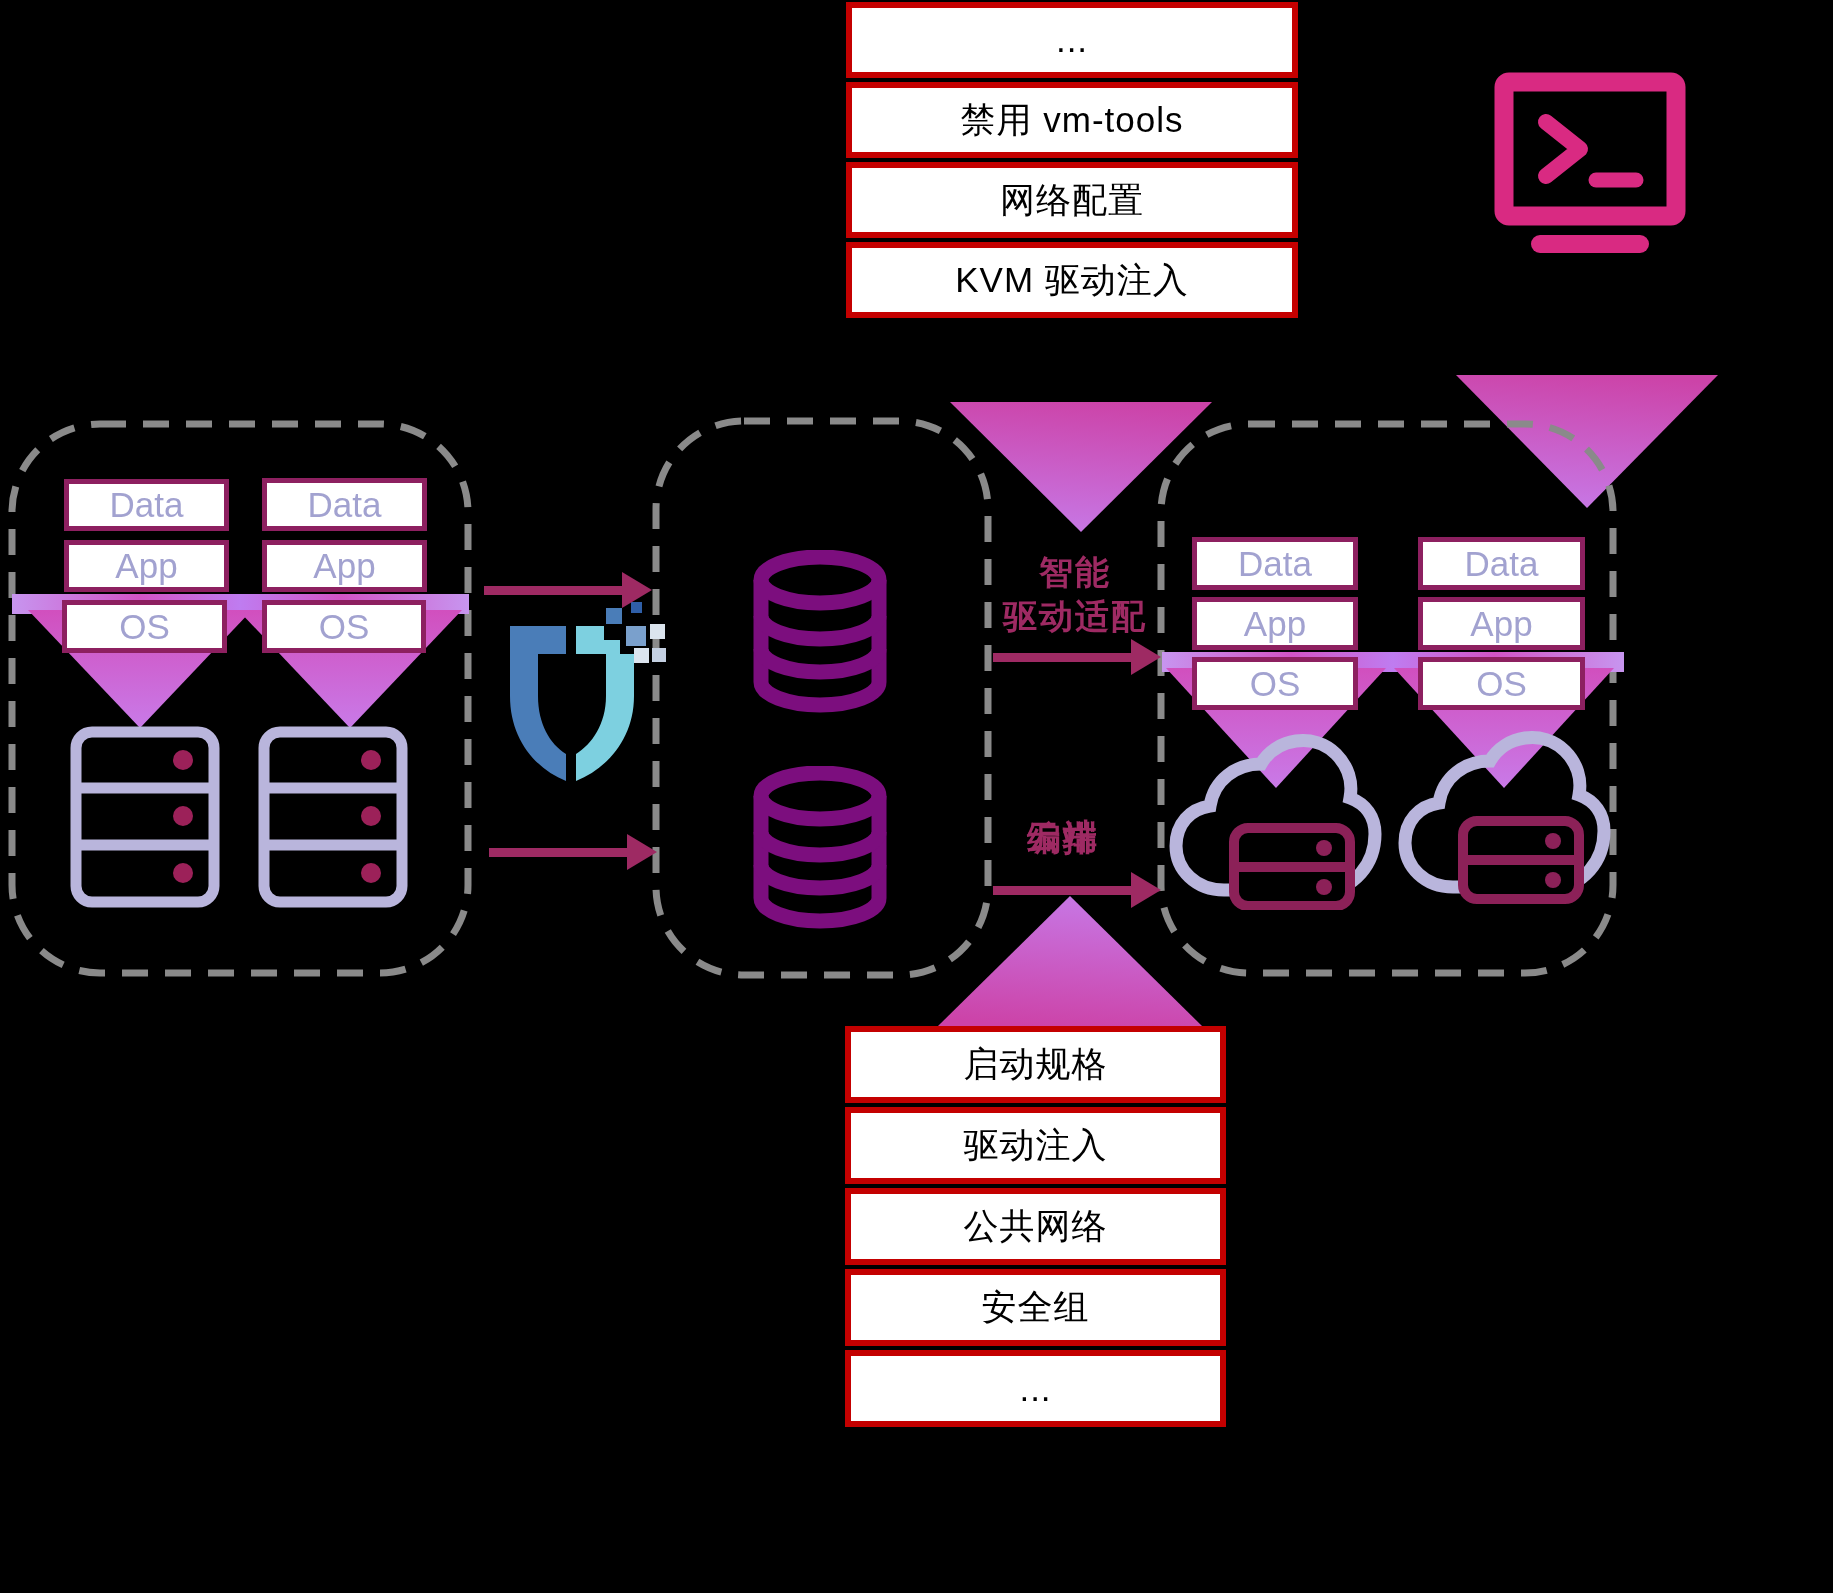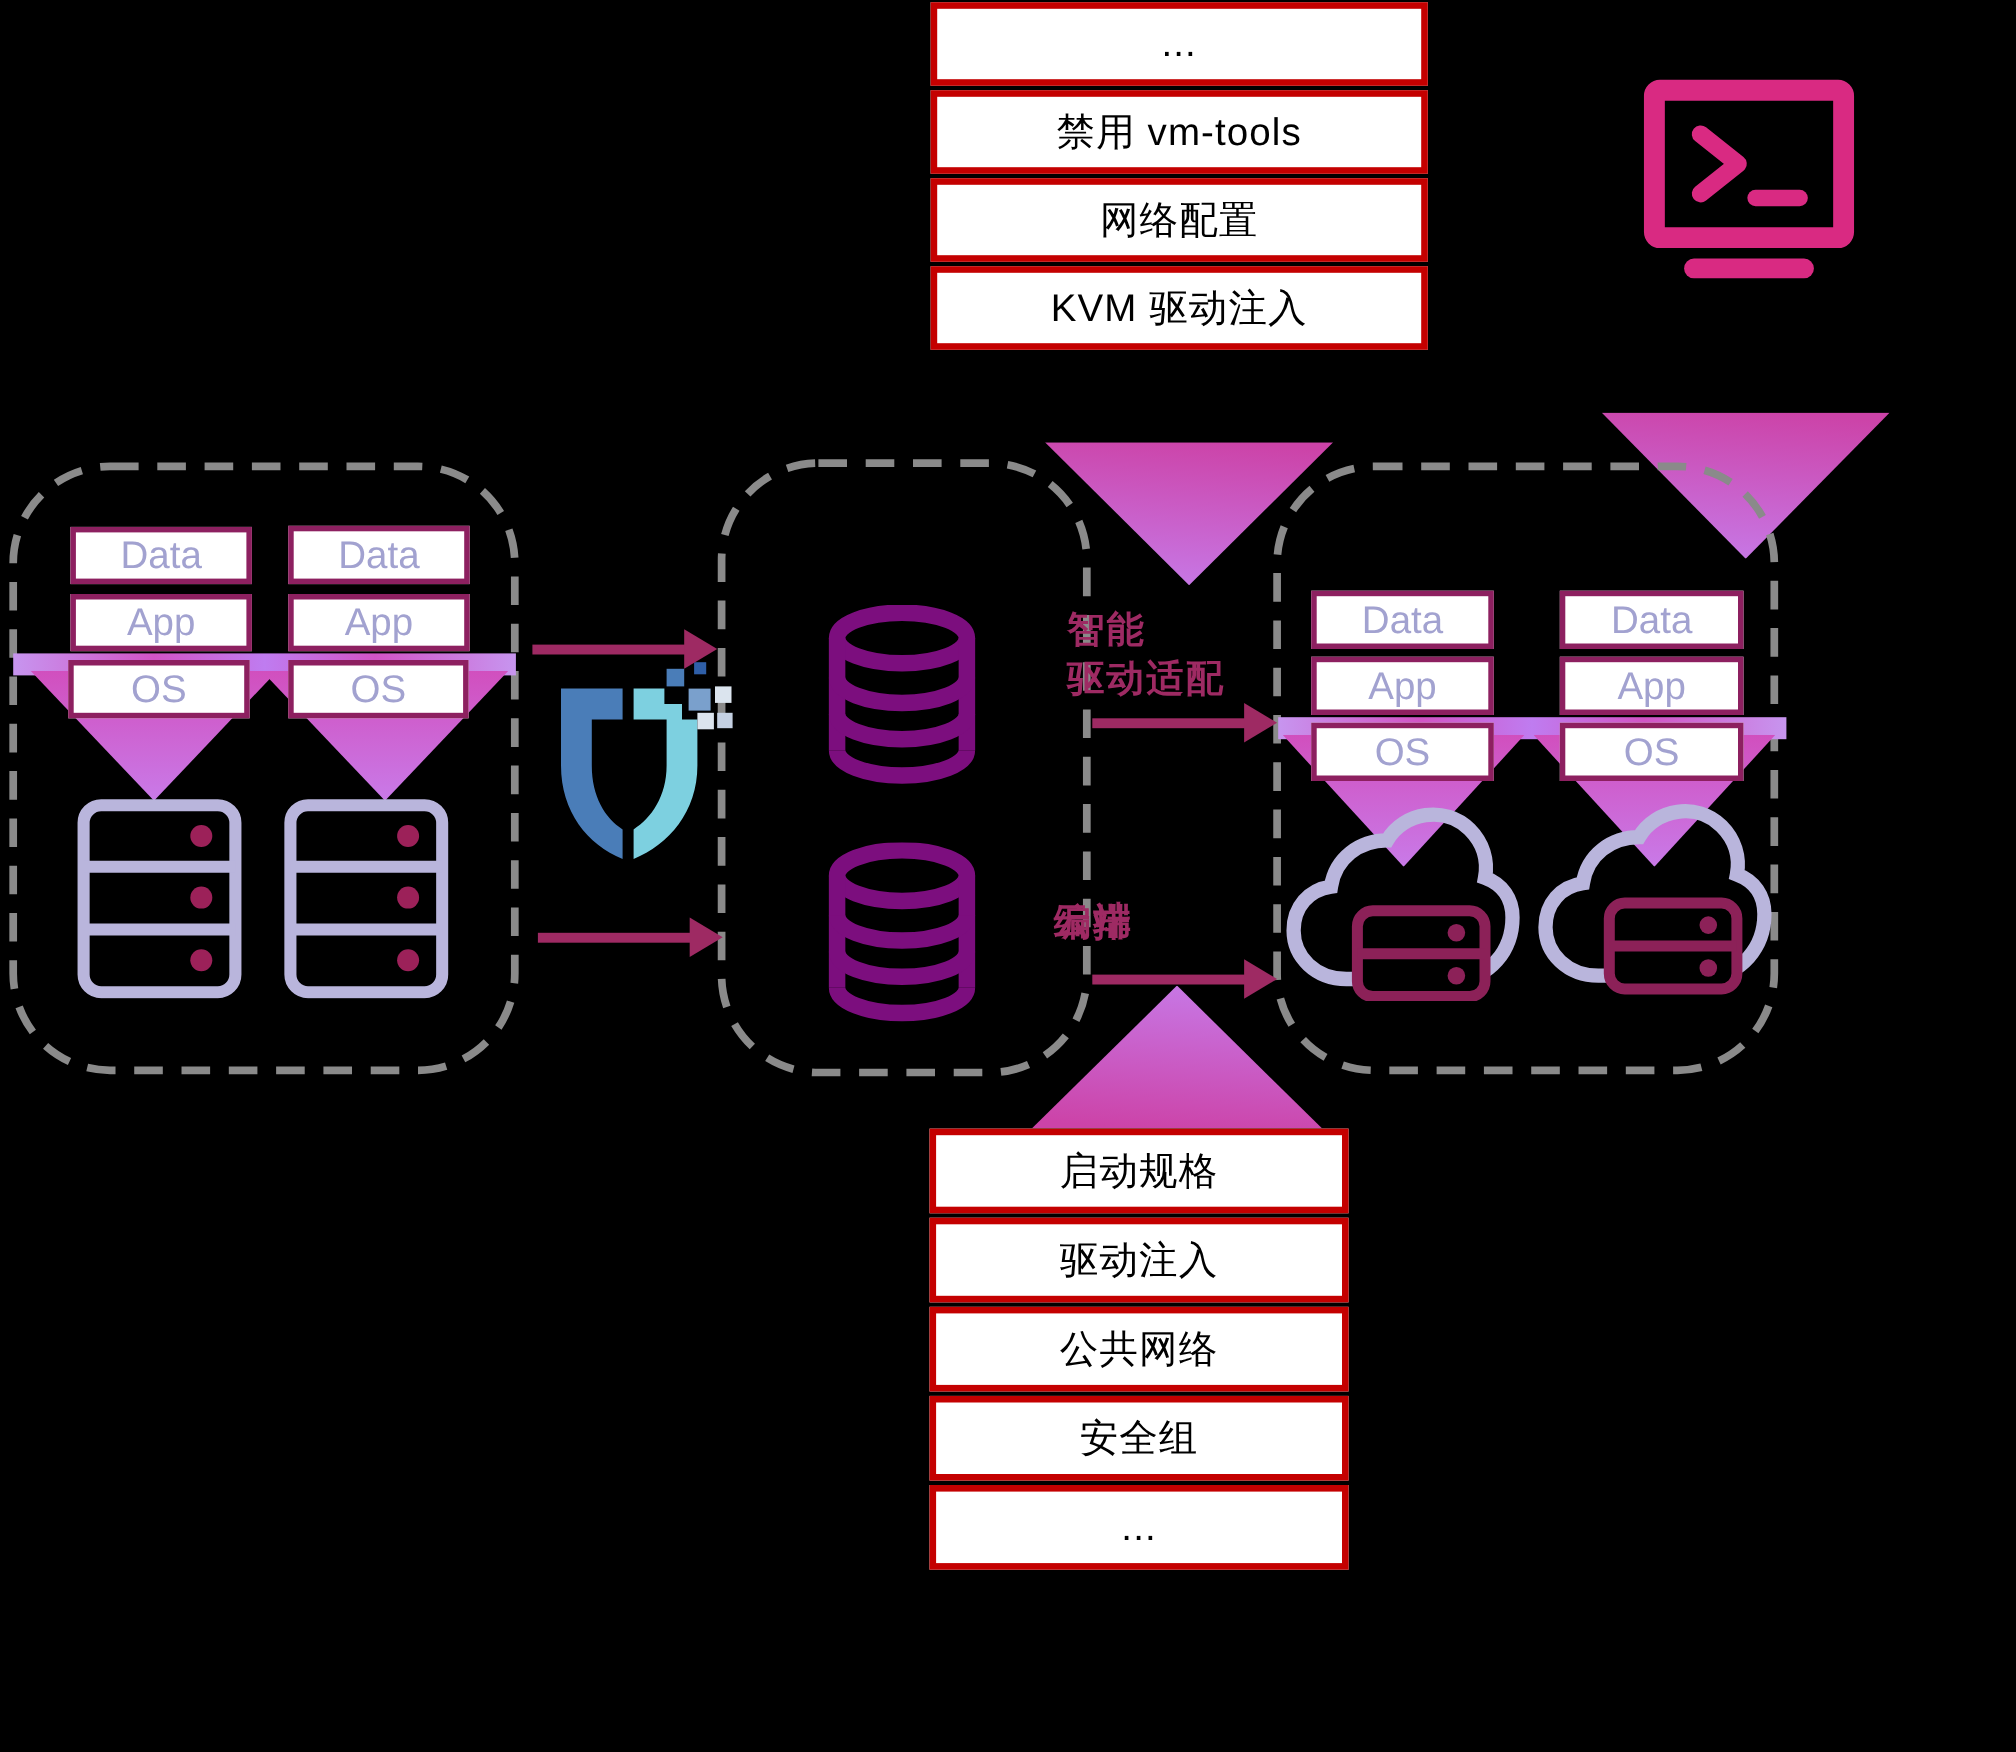--- a/index.html
+++ b/index.html
@@ -23,21 +23,21 @@
   .funnel{background:linear-gradient(185deg,#cc43a8 5%,#c778e6 95%);}
   .funnel-up{background:linear-gradient(5deg,#cc43a8 5%,#c778e6 95%);}
   .os-tri{background:linear-gradient(180deg,#d14fbe 0%,#c97ae8 100%);}
   .band{background:linear-gradient(90deg,#c795ef 0%,#d254c6 28%,#bf7cf0 50%,#d254c6 72%,#c795ef 100%);}
   
   .arrow{position:absolute;height:36px;}
   .arrow .shaft{position:absolute;left:0;top:14px;height:9px;background:#9e2a63;}
   .arrow .head{position:absolute;right:0;top:0;width:0;height:0;
                border-left:30px solid #9e2a63;border-top:18px solid transparent;
                border-bottom:18px solid transparent;}
-  .flow-label{position:absolute;width:210px;color:#9e2a63;
+  .flow-label{position:absolute;width:210px;text-align:center;color:#9e2a63;
               font-size:34px;font-weight:600;letter-spacing:2px;}
 </style>
 </head>
 <body>
 
 <div id="canvas">
 
   <div class="abs tri-down funnel" style="left:950px;top:402px;width:262px;height:130px;"></div>
   <div class="abs tri-down funnel" style="left:1456px;top:375px;width:262px;height:133px;"></div>
   <div class="abs tri-up funnel-up" style="left:938px;top:896px;width:264px;height:130px;"></div>

